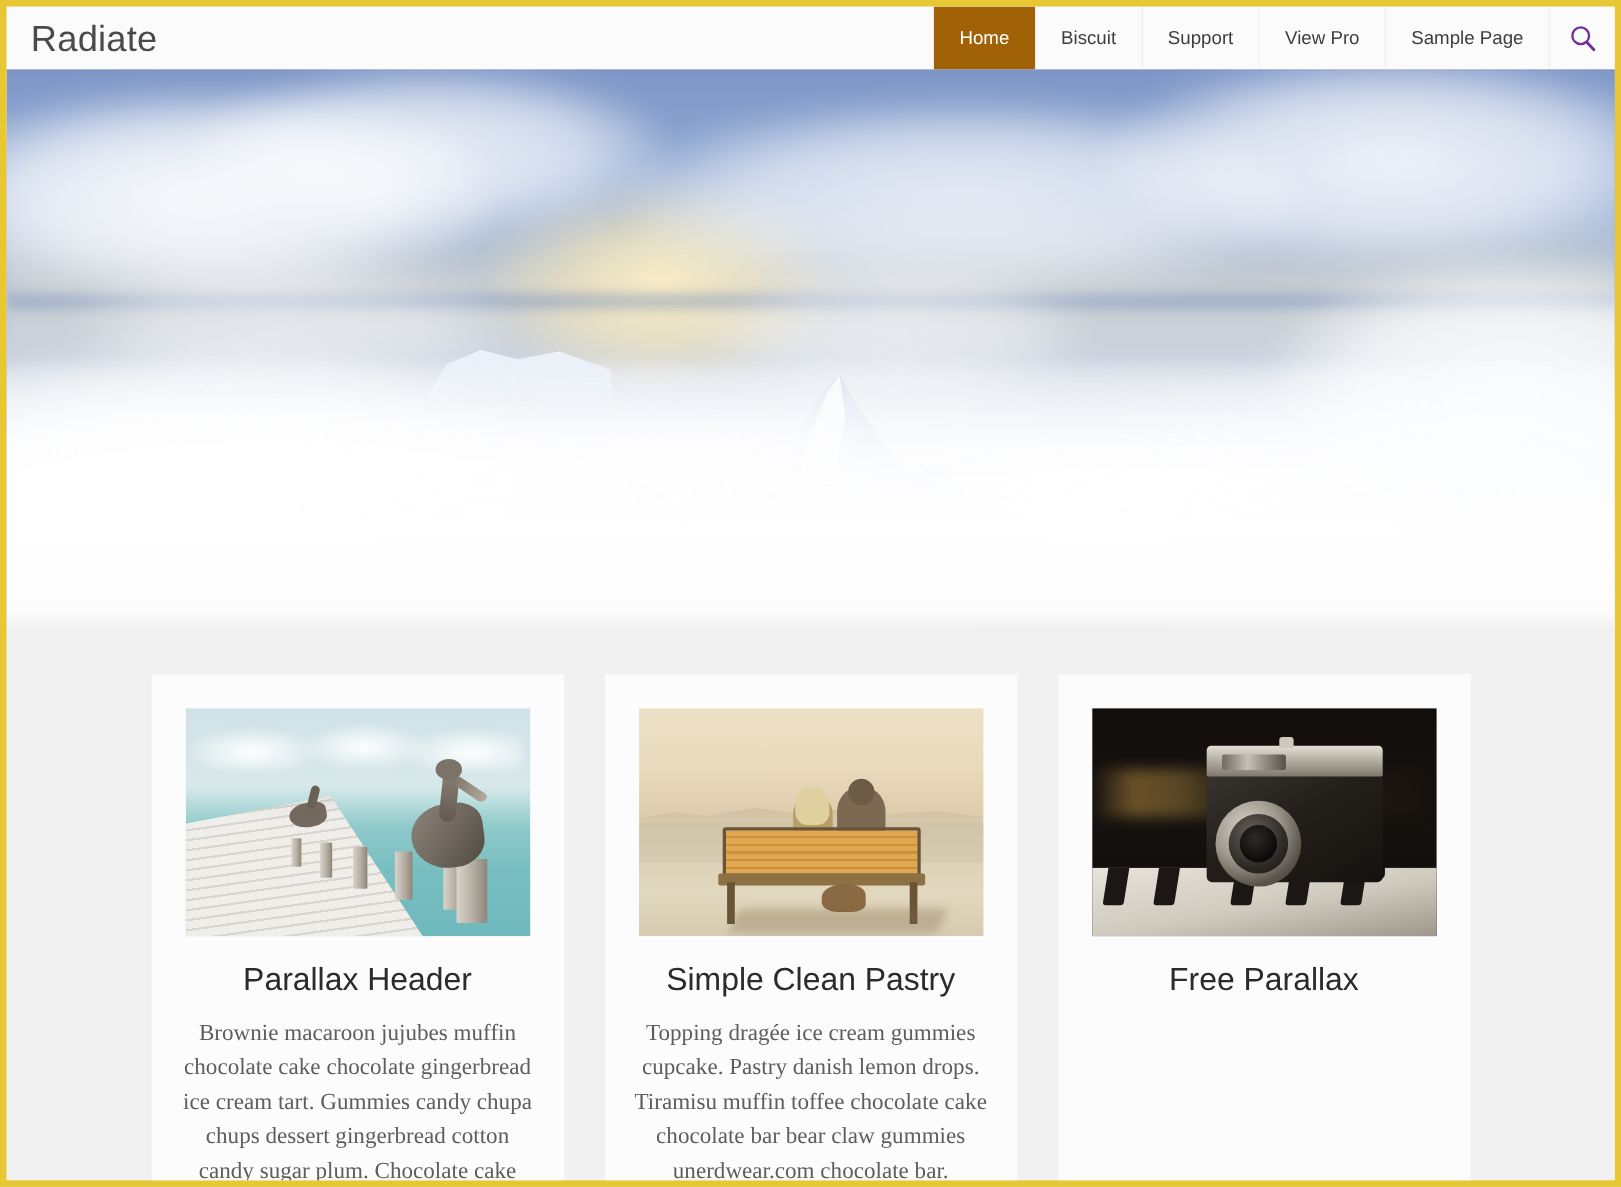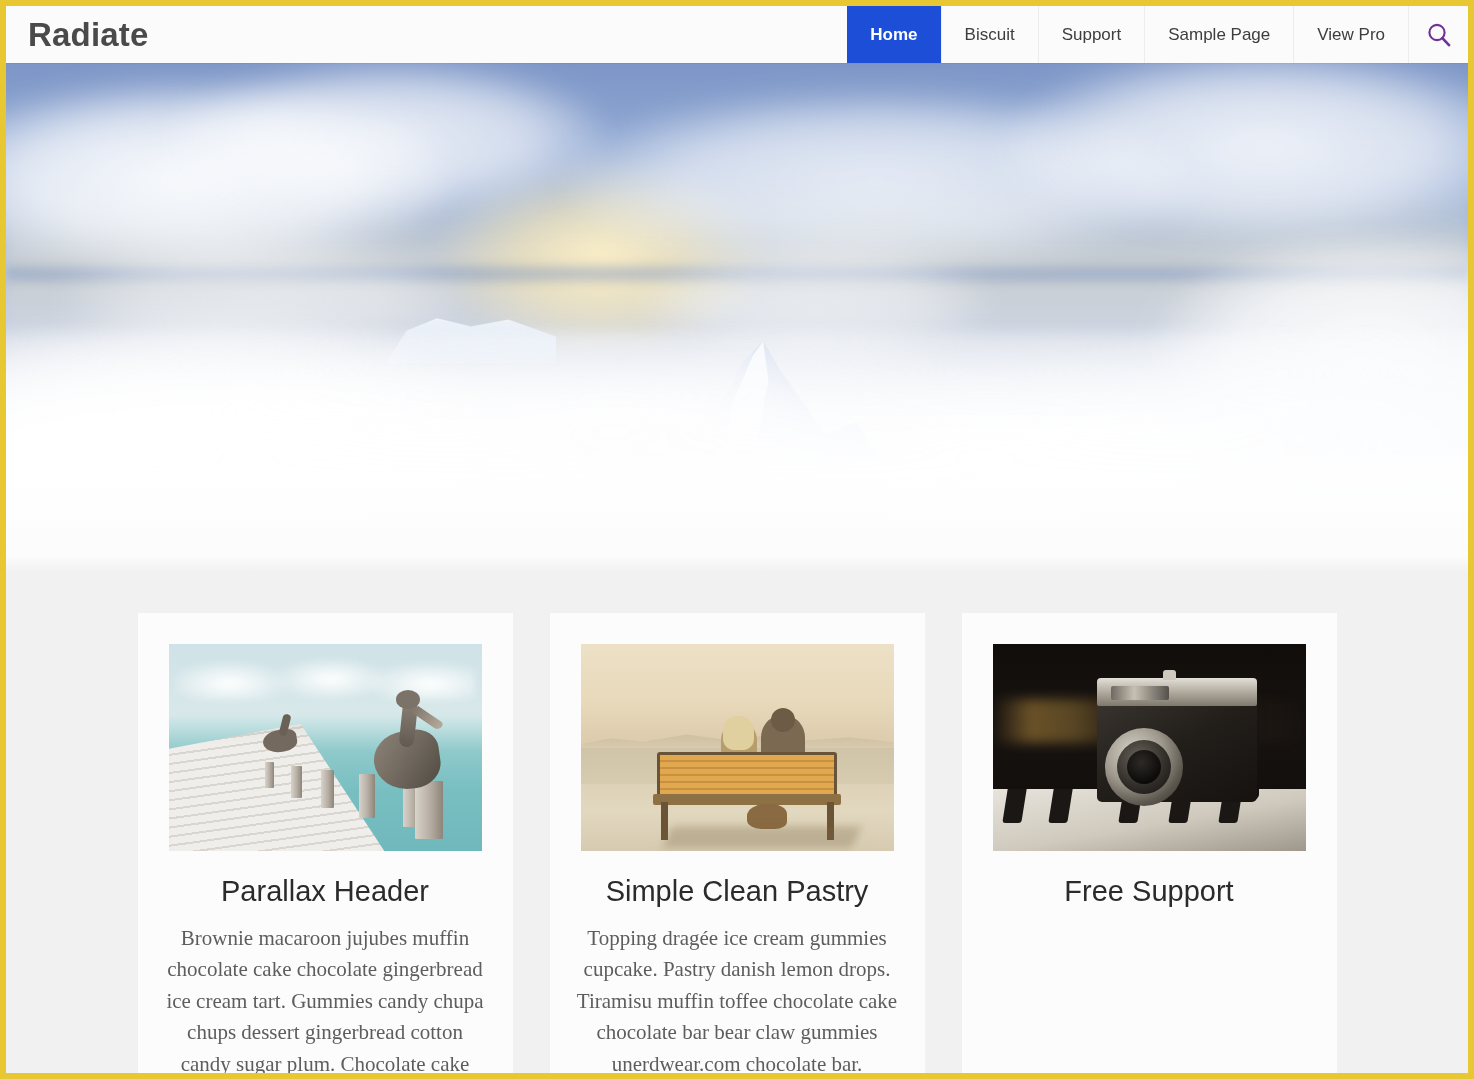--- a/index.html
+++ b/index.html
@@ -30,21 +30,21 @@
     align-items: stretch;
     z-index: 50;
     box-shadow: 0 1px 0 rgba(0,0,0,0.04);
   }
 
   .site-title {
     display: flex;
     align-items: center;
     padding-left: 22px;
     font-size: 33px;
-    font-weight: 700;
+    font-weight: 400;
     color: #4a4a4a;
     letter-spacing: 0.2px;
     white-space: nowrap;
   }
 
   .nav-spacer { flex: 1 1 auto; }
 
   .main-nav {
     display: flex;
     align-items: stretch;
@@ -58,23 +58,23 @@
     font-size: 17px;
     color: #3d3d3d;
     border-left: 1px solid #ededed;
     text-decoration: none;
     white-space: nowrap;
     cursor: pointer;
     background: transparent;
   }
 
   .nav-item.active {
-    background: #1d4ed8;
+    background: #a16207;
     color: #ffffff;
-    font-weight: 700;
+    font-weight: 400;
     border-left: none;
   }
 
   .search-cell {
     display: flex;
     align-items: center;
     justify-content: center;
     width: 60px;
     border-left: 1px solid #ededed;
     cursor: pointer;
@@ -468,22 +468,22 @@
 <body>
 
 <header class="site-header">
   <div class="site-title">Radiate</div>
   <div class="nav-spacer"></div>
 
   <nav class="main-nav">
     <a class="nav-item active">Home</a>
     <a class="nav-item">Biscuit</a>
     <a class="nav-item">Support</a>
+    <a class="nav-item">View Pro</a>
     <a class="nav-item">Sample Page</a>
-    <a class="nav-item">View Pro</a>
 
     <div class="search-cell">
       <span>
         <svg width="28" height="28" viewBox="0 0 28 28" fill="none">
           <circle cx="12" cy="11.5" r="7.6" stroke="#6e2f96" stroke-width="2.1"></circle>
           <line x1="17.4" y1="17.2" x2="24" y2="24.2" stroke="#6e2f96" stroke-width="2.6" stroke-linecap="round"></line>
         </svg>
       </span>
     </div>
   </nav>
@@ -576,18 +576,18 @@
         <div class="cam-blackkey" style="left:228px;"></div>
         <div class="cam-grip"></div>
         <div class="cam-body"></div>
         <div class="cam-top"></div>
         <div class="cam-viewfinder"></div>
         <div class="cam-shutter"></div>
         <div class="cam-lens-outer"></div>
         <div class="cam-lens-mid"></div>
         <div class="cam-lens-inner"></div>
       </div>
-      <h3 class="feature-title">Free Support</h3>
+      <h3 class="feature-title">Free Parallax</h3>
 
     </article>
 
   </div>
 </section>
 
 </body></html>

